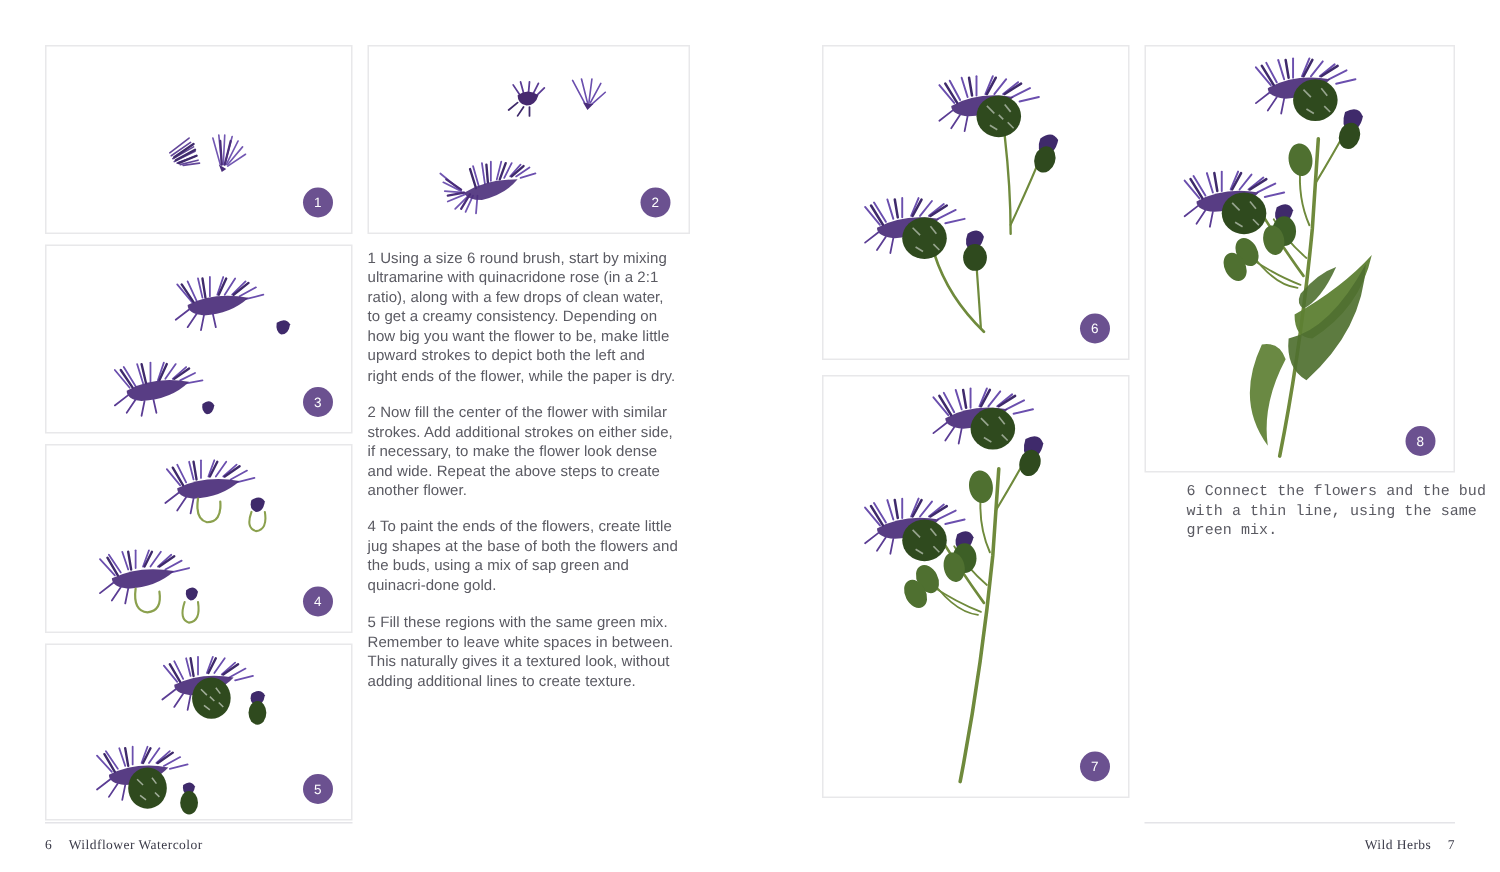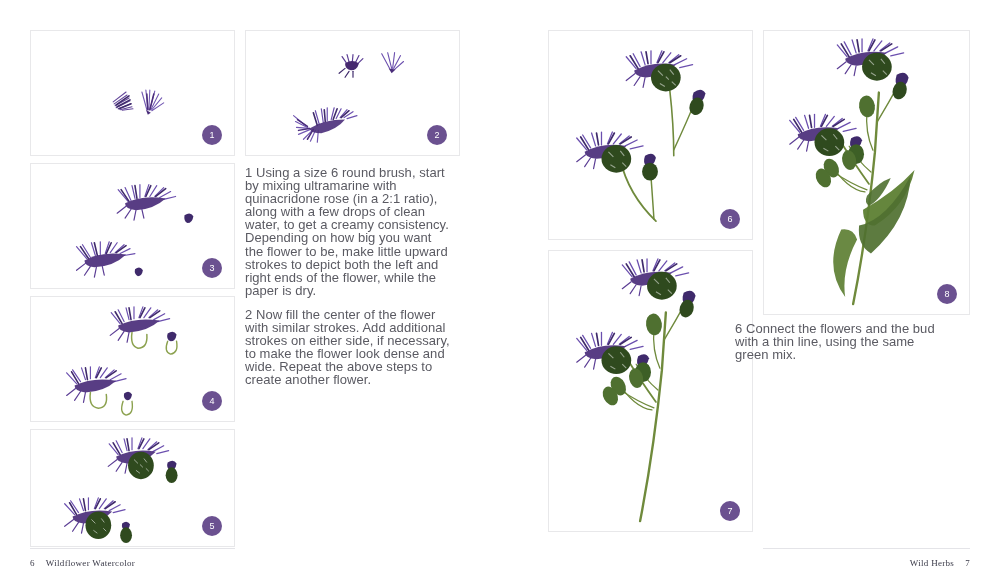--- a/index.html
+++ b/index.html
@@ -25,21 +25,21 @@
     font-family:"Liberation Sans", sans-serif;
     font-size:9px;letter-spacing:.2px;
     width:20px;height:20px;
   }
 
   
   .textcol{
     position:absolute;
     color:#5a5a62;
     font-family:"Liberation Sans", sans-serif;
-    font-size:13px;
+    font-size:10px;
     line-height:13.1px;
     letter-spacing:.05px;
   }
   .textcol p{margin:0 0 11px 0;}
   .textcol p:last-child{margin-bottom:0;}
 
   
   .footer-left,.footer-right{
     position:absolute;bottom:13px;
     font-family:"Liberation Serif", serif;
@@ -352,20 +352,22 @@
       <ellipse cx="96" cy="107" rx="6" ry="8" fill="#2f4a1e"></ellipse>
     </svg>
     <div class="badge" style="right:12px;bottom:10px;">
         <span>5</span>
       </div>
   </div>
 
   <div class="textcol" style="left:245px;top:166px;width:207px;">
     <p>1 Using a size 6 round brush, start by mixing ultramarine with quinacridone rose (in a 2:1 ratio), along with a few drops of clean water, to get a creamy consistency. Depending on how big you want the flower to be, make little upward strokes to depict both the left and right ends of the flower, while the paper is dry.</p>
     <p>2 Now fill the center of the flower with similar strokes. Add additional strokes on either side, if necessary, to make the flower look dense and wide. Repeat the above steps to create another flower.</p>
+    <p>4 To paint the ends of the flowers, create little jug shapes at the base of both the flowers and the buds, using a mix of sap green and quinacri-done gold.</p>
+    <p>5 Fill these regions with the same green mix. Remember to leave white spaces in between. This naturally gives it a textured look, without adding additional lines to create texture.</p>
   </div>
 
   <div class="panel" style="left:548px;top:30px;width:205px;height:210px;">
     <svg viewBox="0 0 205 210" preserveAspectRatio="none">
 
       <path d="M122 60 Q126 95 126 126" stroke="#6f8a3c" stroke-width="1.6" fill="none" stroke-linecap="round"></path>
       <path d="M126 120 Q140 90 148 70" stroke="#6f8a3c" stroke-width="1.4" fill="none" stroke-linecap="round"></path>
       <path d="M72 130 Q80 165 108 192" stroke="#6f8a3c" stroke-width="1.8" fill="none" stroke-linecap="round"></path>
       <path d="M106 190 Q104 160 102 134" stroke="#6f8a3c" stroke-width="1.5" fill="none" stroke-linecap="round"></path>
 
@@ -620,21 +622,21 @@
       <ellipse cx="93" cy="124" rx="8" ry="10" fill="#3d5f26"></ellipse>
       <ellipse cx="68" cy="138" rx="7" ry="10" fill="#4f7030" transform="rotate(-28 68 138)"></ellipse>
       <ellipse cx="60" cy="148" rx="7" ry="10" fill="#4f7030" transform="rotate(-28 60 148)"></ellipse>
       <ellipse cx="86" cy="130" rx="7" ry="10" fill="#4f7030" transform="rotate(-12 86 130)"></ellipse>
     </svg>
     <div class="badge" style="right:12px;bottom:10px;">
         <span>8</span>
       </div>
   </div>
 
-  <div class="textcol" style="left:735px;top:322px;width:207px;">
+  <div class="textcol" style="left:791px;top:322px;width:207px;font-family:Liberation Mono, monospace;">
     <p>6 Connect the flowers and the bud with a thin line, using the same green mix.</p>
   </div>
 
   <div class="rule" style="left:30px;bottom:32px;width:205px;"></div>
   <div class="rule" style="right:30px;bottom:32px;width:207px;"></div>
 
   <div class="footer-left">
     <span class="folio">6</span><span>Wildflower Watercolor</span>
   </div>
   <div class="footer-right">

